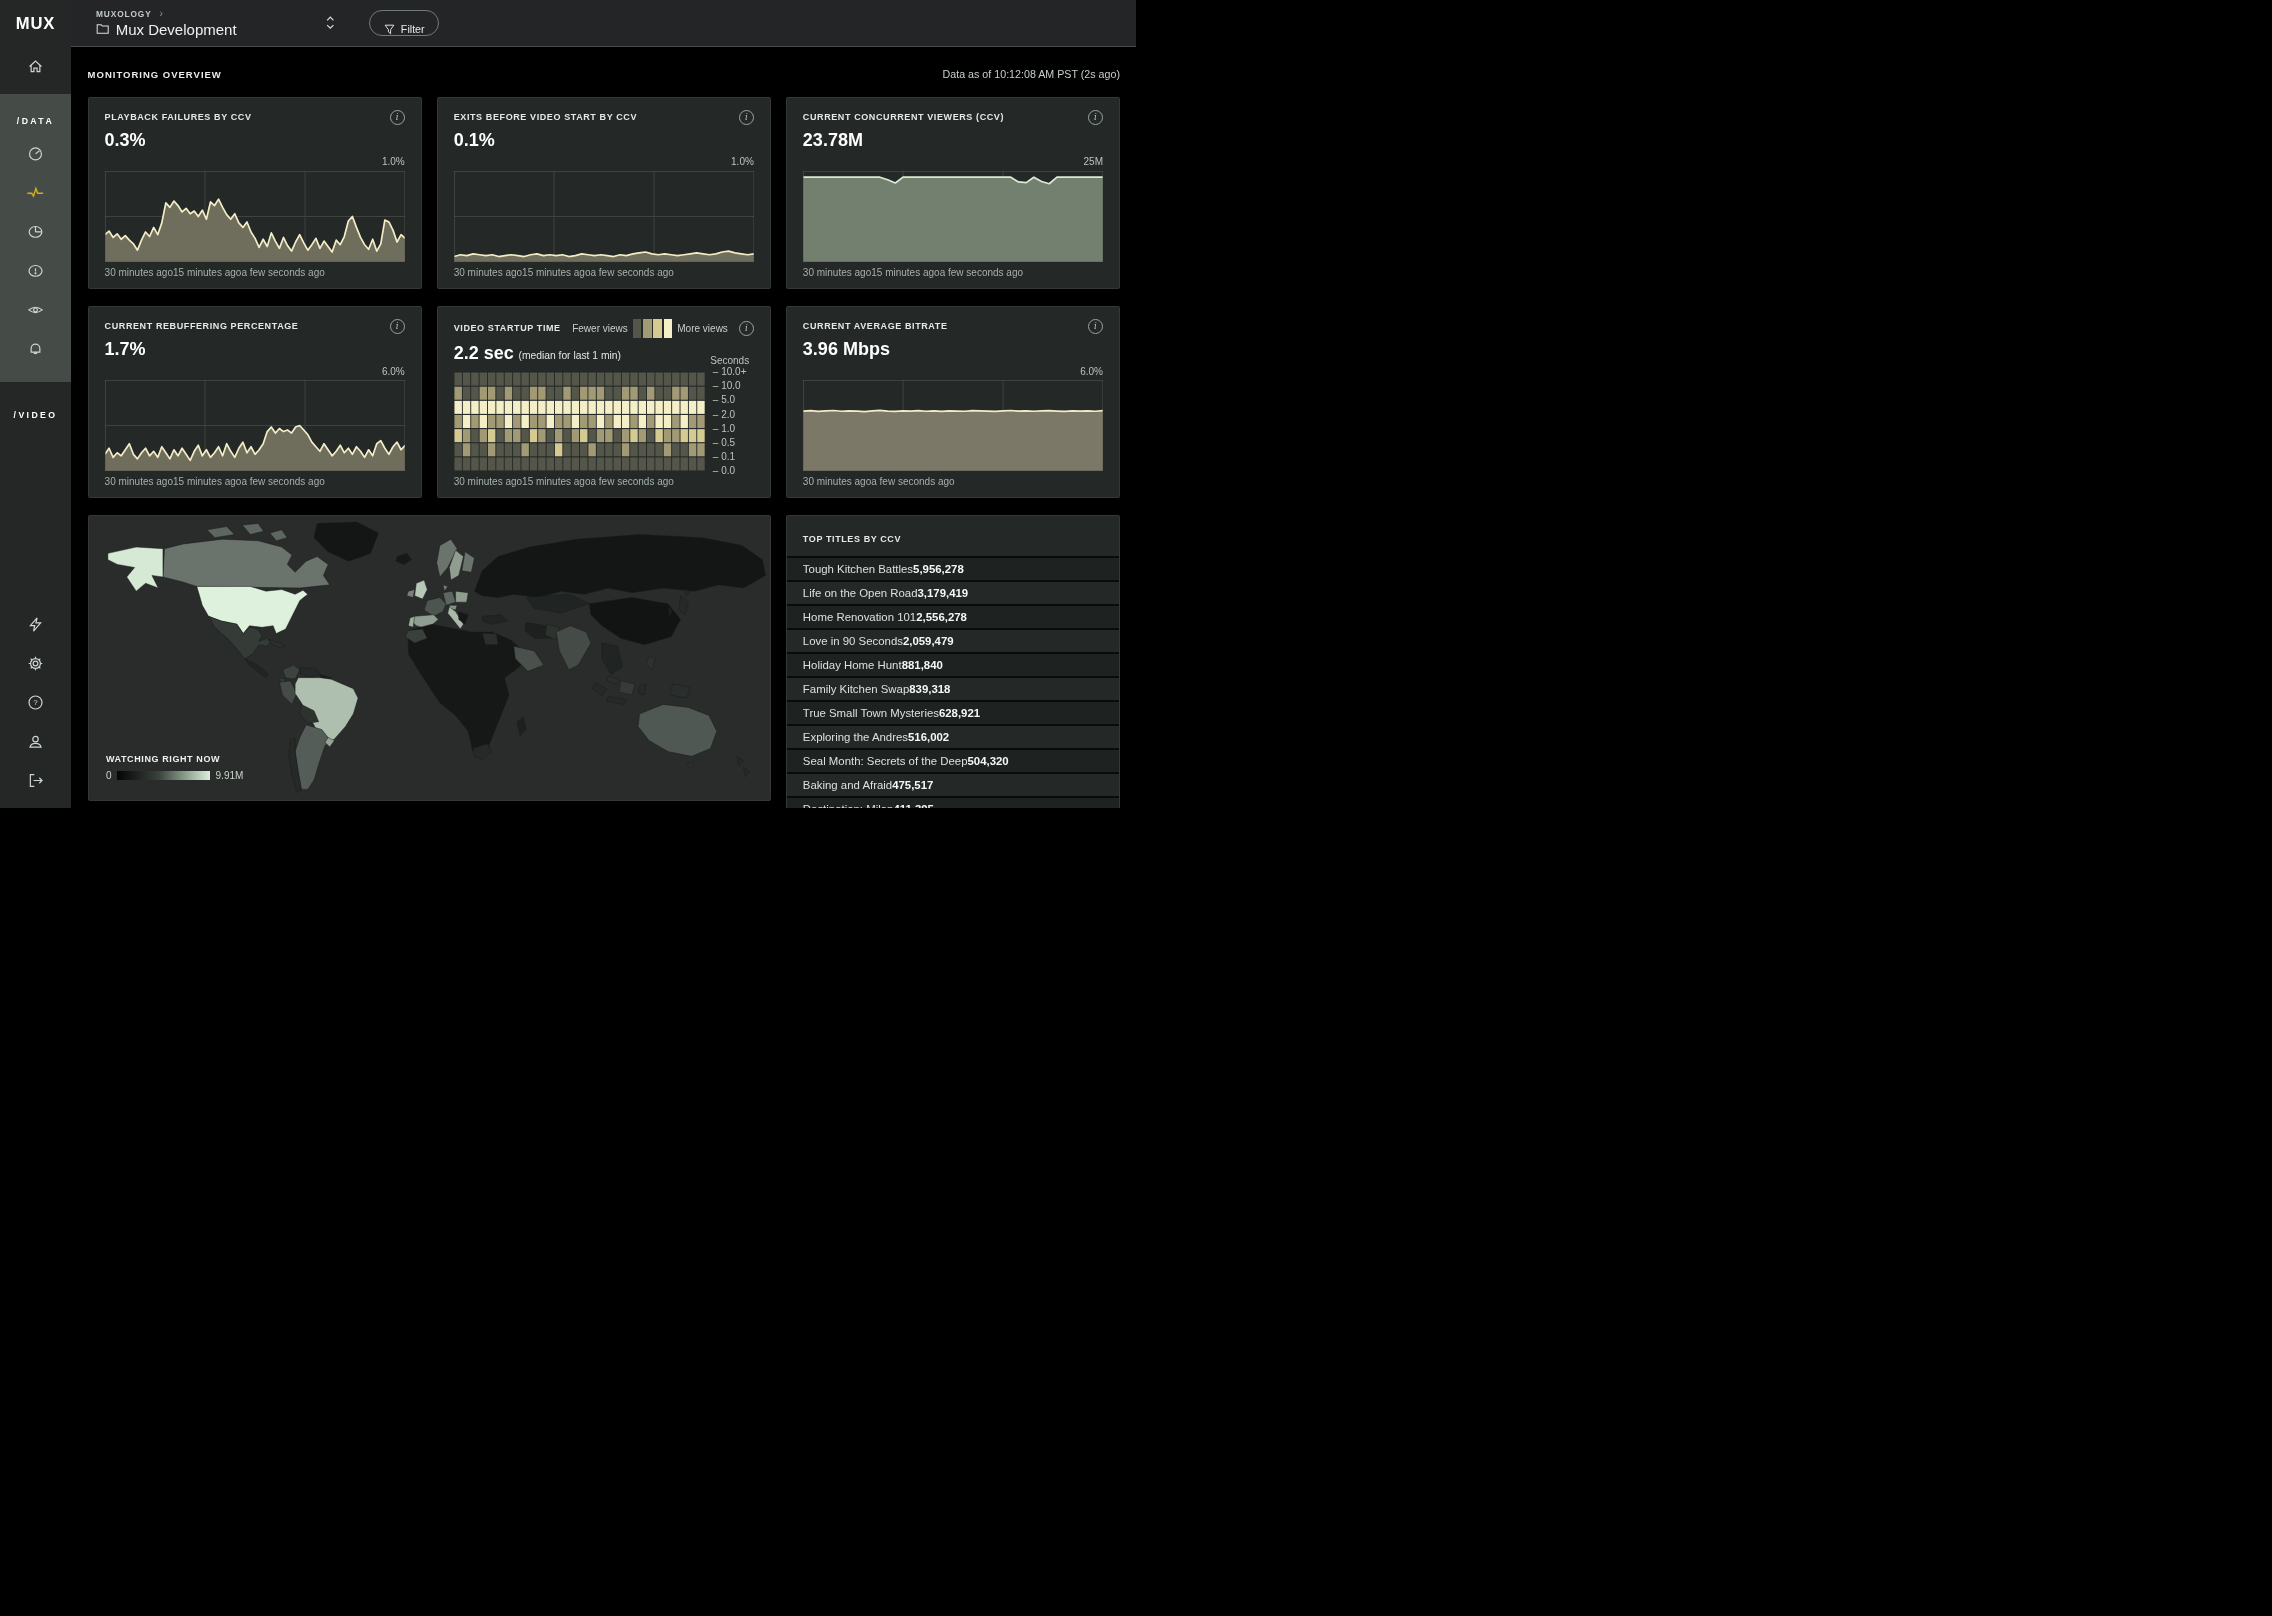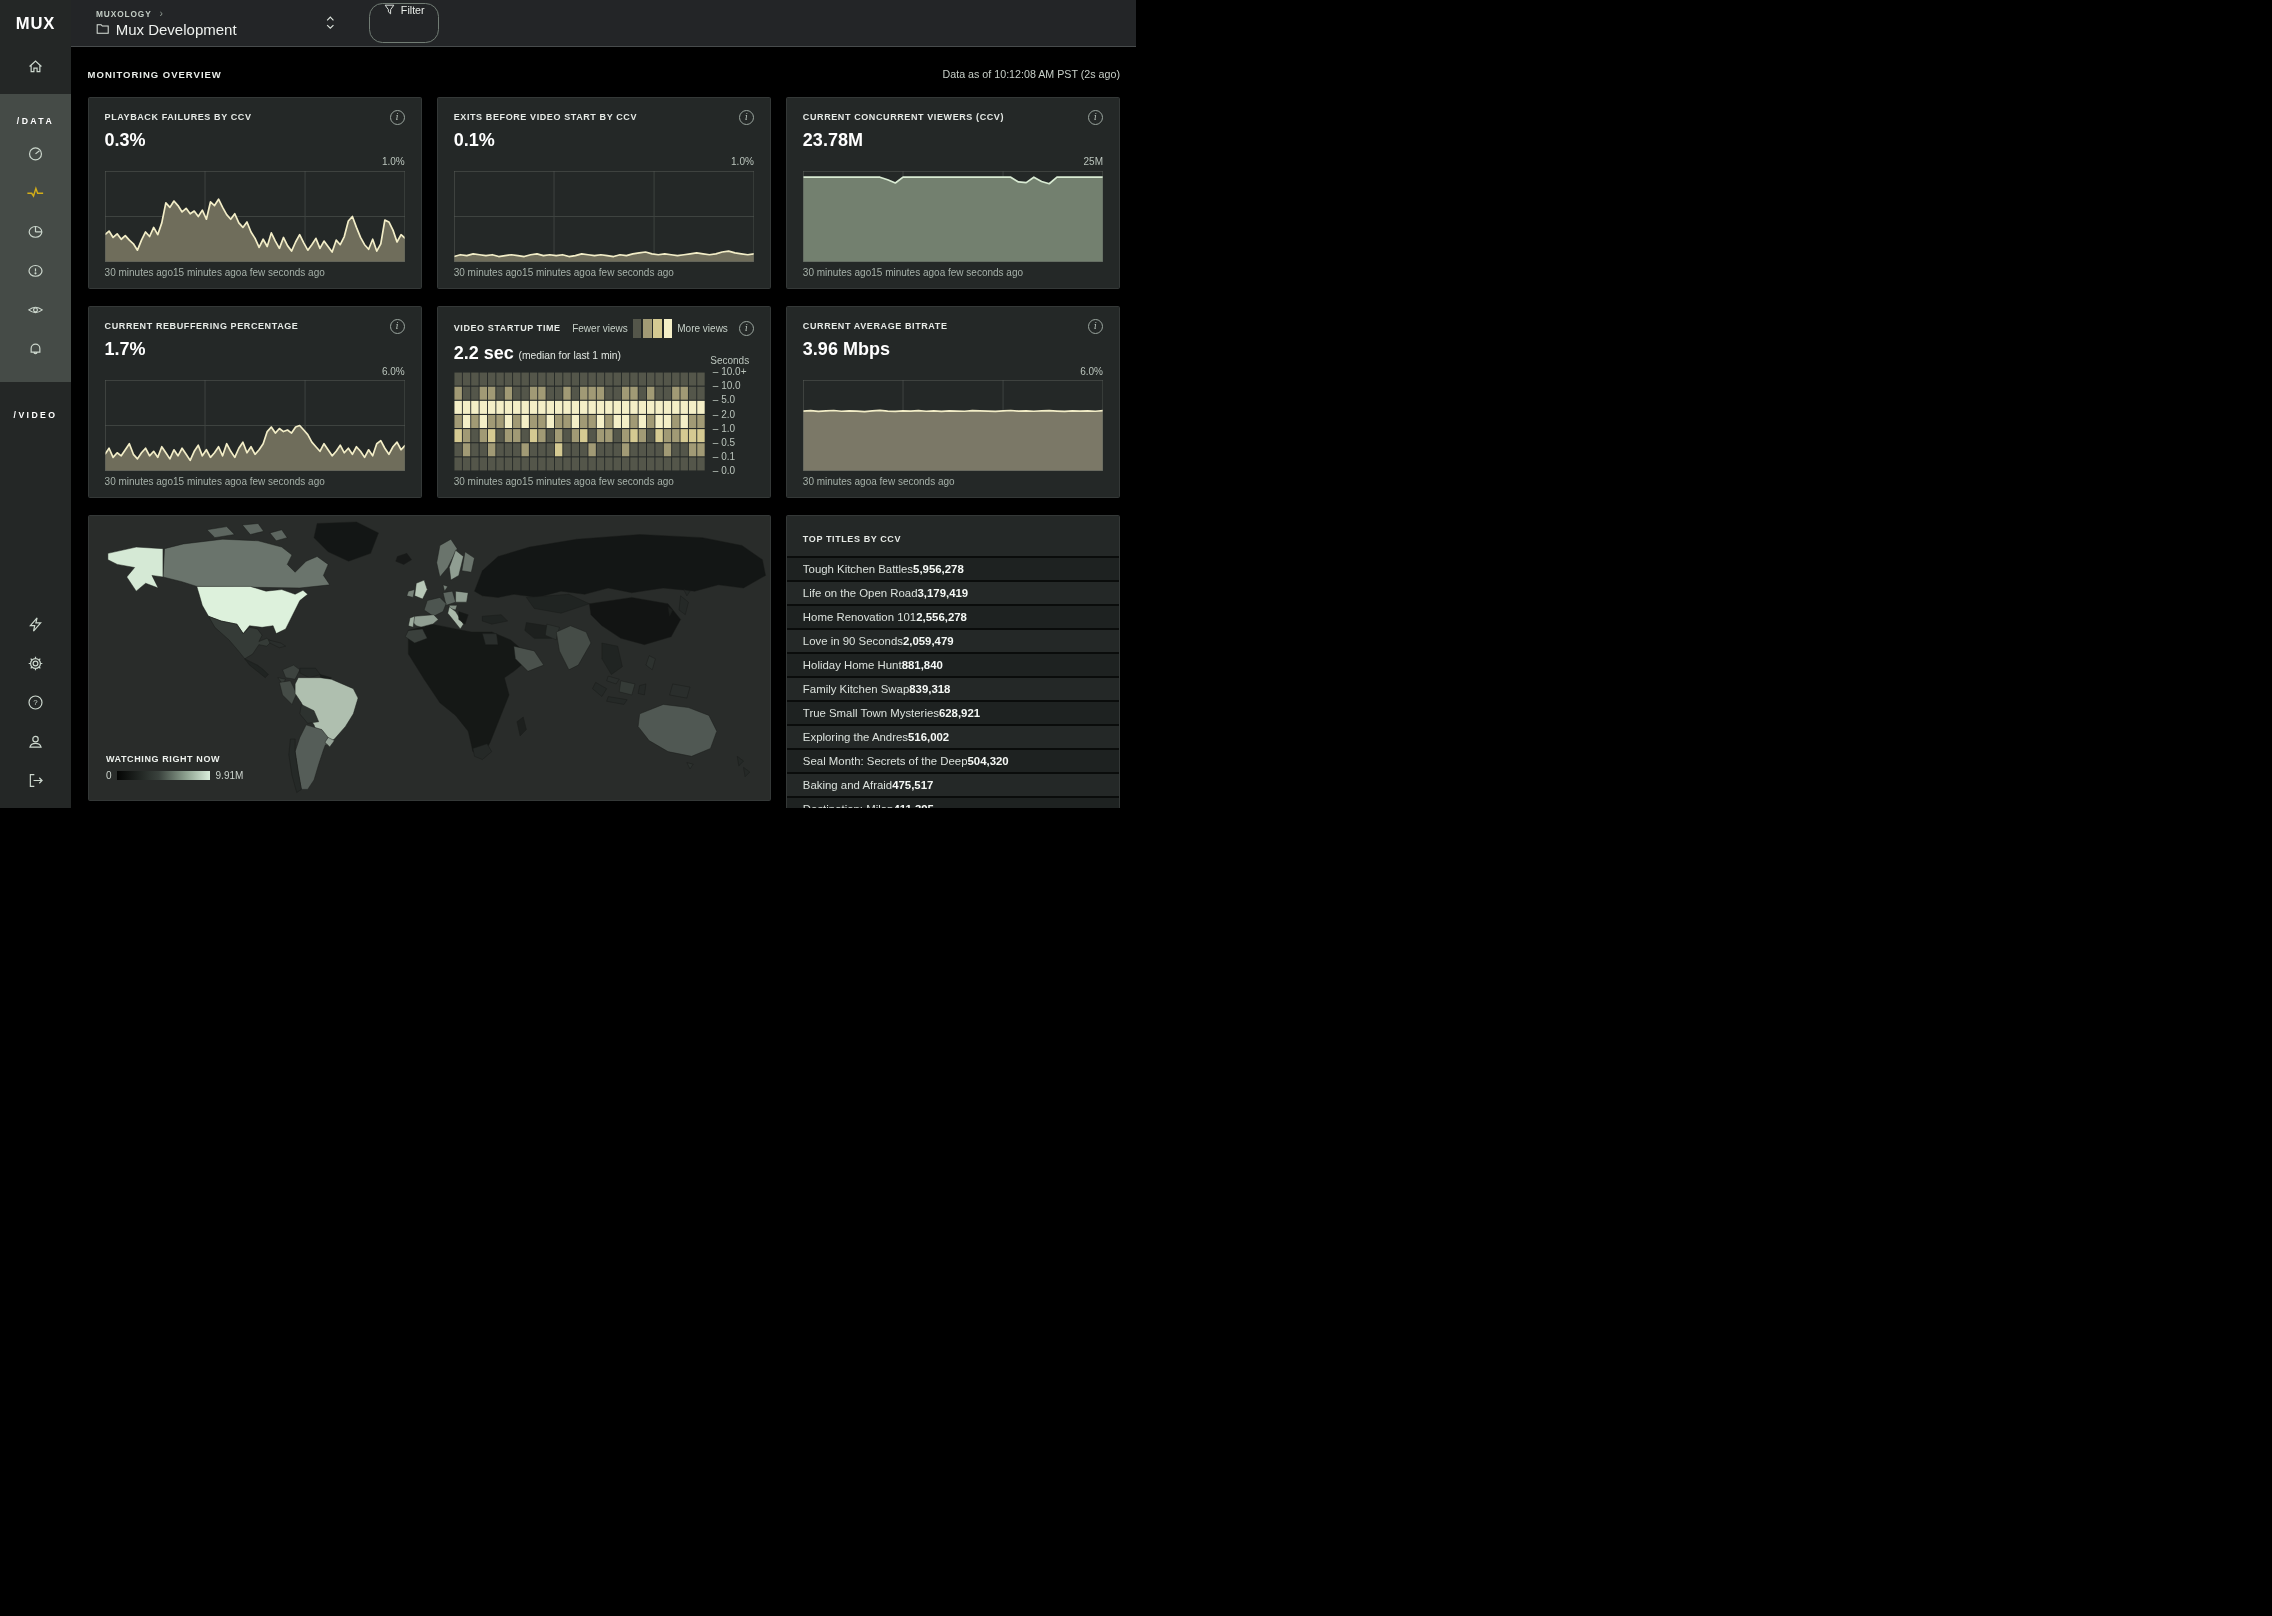--- a/index.html
+++ b/index.html
@@ -23,22 +23,22 @@
   
   .right { flex:1; display:flex; flex-direction:column; min-width:0; }
   .topbar { height:47px; flex:0 0 47px; background:#232527; border-bottom:0.8px solid #474b4c;
     display:flex; align-items:center; padding-left:25px; }
   .crumb-wrap { display:flex; flex-direction:column; gap:1.6px; }
   .crumb { display:flex; align-items:center; gap:8px; font-size:8.3px; font-weight:700;
     letter-spacing:0.9px; color:#c3cdc5; cursor:pointer; }
   .crumb .sep { color:#8f9a92; font-size:10.3px; font-weight:400; }
   .env-row { display:flex; align-items:center; gap:6.3px; font-size:15px; color:#eef1ee; cursor:pointer; }
   .unfold { margin-left:87px; cursor:pointer; display:flex; }
-  .filter-btn { margin-left:33px; height:40px; padding:0 13.4px; border:0.8px solid #717c74; border-radius:13.4px;
-    background:transparent; color:#e8ece8; font-size:10.7px; display:flex; align-items:flex-start; gap:6.3px;
+  .filter-btn { margin-left:33px; height:26px; padding:0 13.4px; border:0.8px solid #717c74; border-radius:13.4px;
+    background:transparent; color:#e8ece8; font-size:10.7px; display:flex; align-items:flex-end; gap:6.3px;
     cursor:pointer; font-family:inherit; }
 
   .content { flex:1; padding:20.5px 16px 0 16.6px; overflow:hidden; }
   .page-head { display:flex; align-items:baseline; justify-content:space-between; }
   .page-title { font-size:9.5px; font-weight:700; letter-spacing:1px; color:#e9ede9; }
   .data-asof { font-size:10.7px; color:#c7cfc8; }
 
   .grid { margin-top:17px; display:grid; grid-template-columns:repeat(3,1fr);
     grid-template-rows:192px 192px 339px; gap:17.4px 15px; }
 

